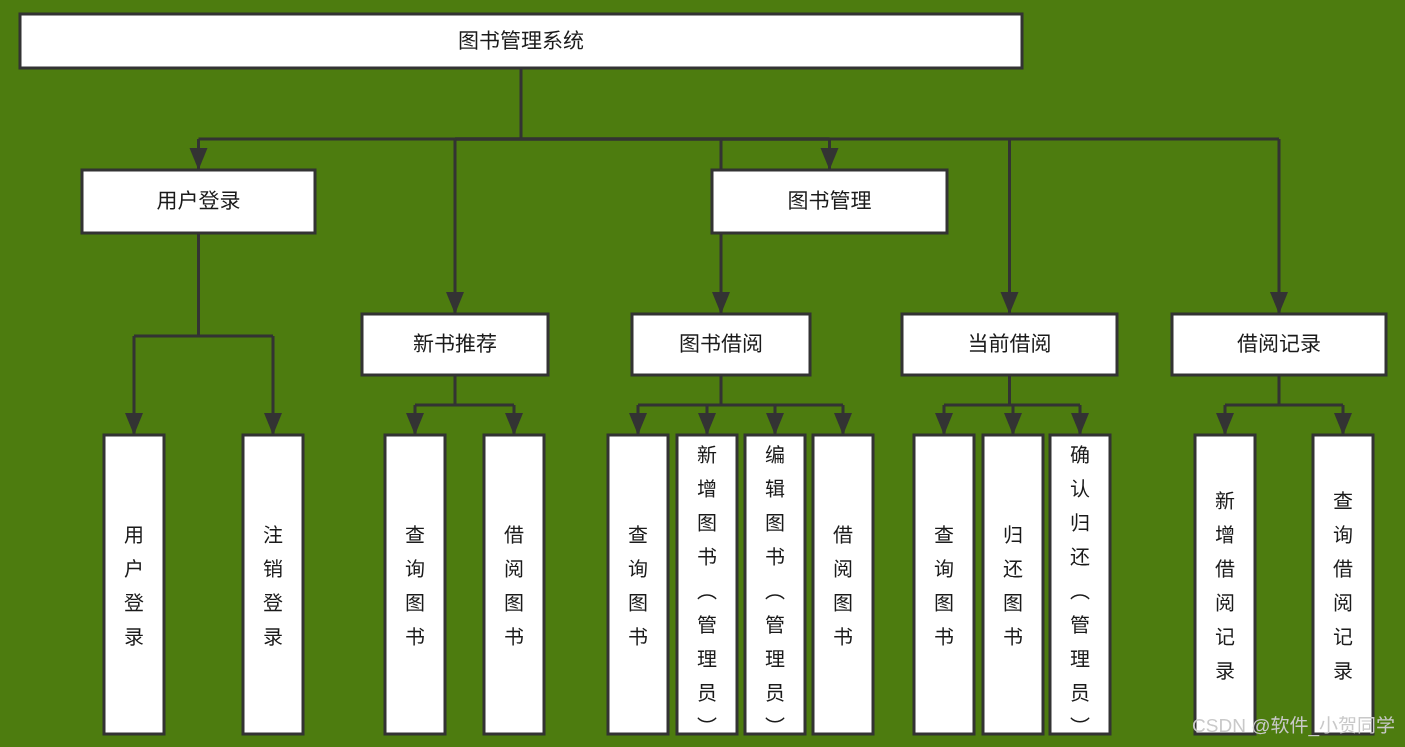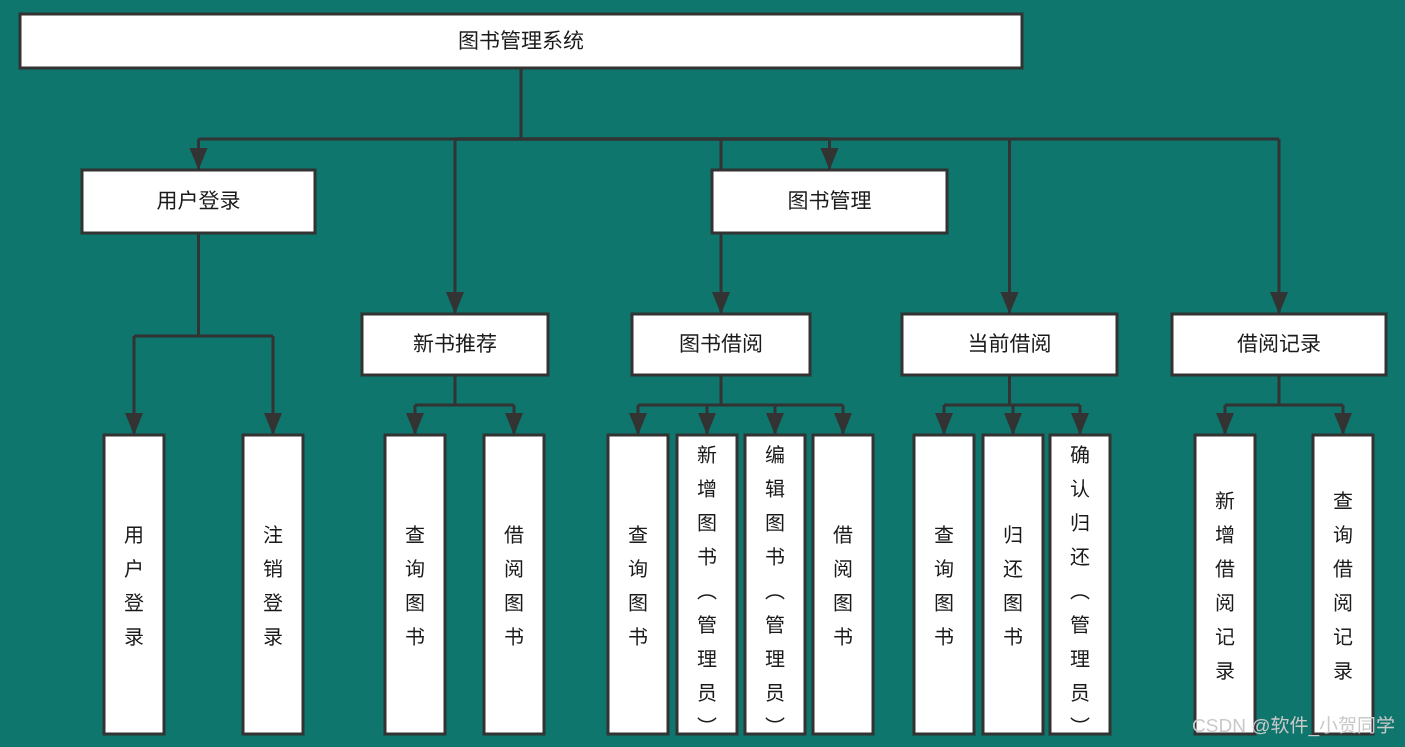--- a/index.html
+++ b/index.html
@@ -8,21 +8,21 @@
     padding: 0;
     background: #ffffff;
   }
   body {
     font-family: "Liberation Sans", "DejaVu Sans", sans-serif;
   }
   #diagram-root {
     position: relative;
     width: 1405px;
     height: 747px;
-    background: #0f766e;
+    background: #4d7c0f;
     overflow: hidden;
   }
   svg.diagram-canvas {
     position: absolute;
     left: 0;
     top: 0;
     width: 1405px;
     height: 747px;
     display: block;
   }

